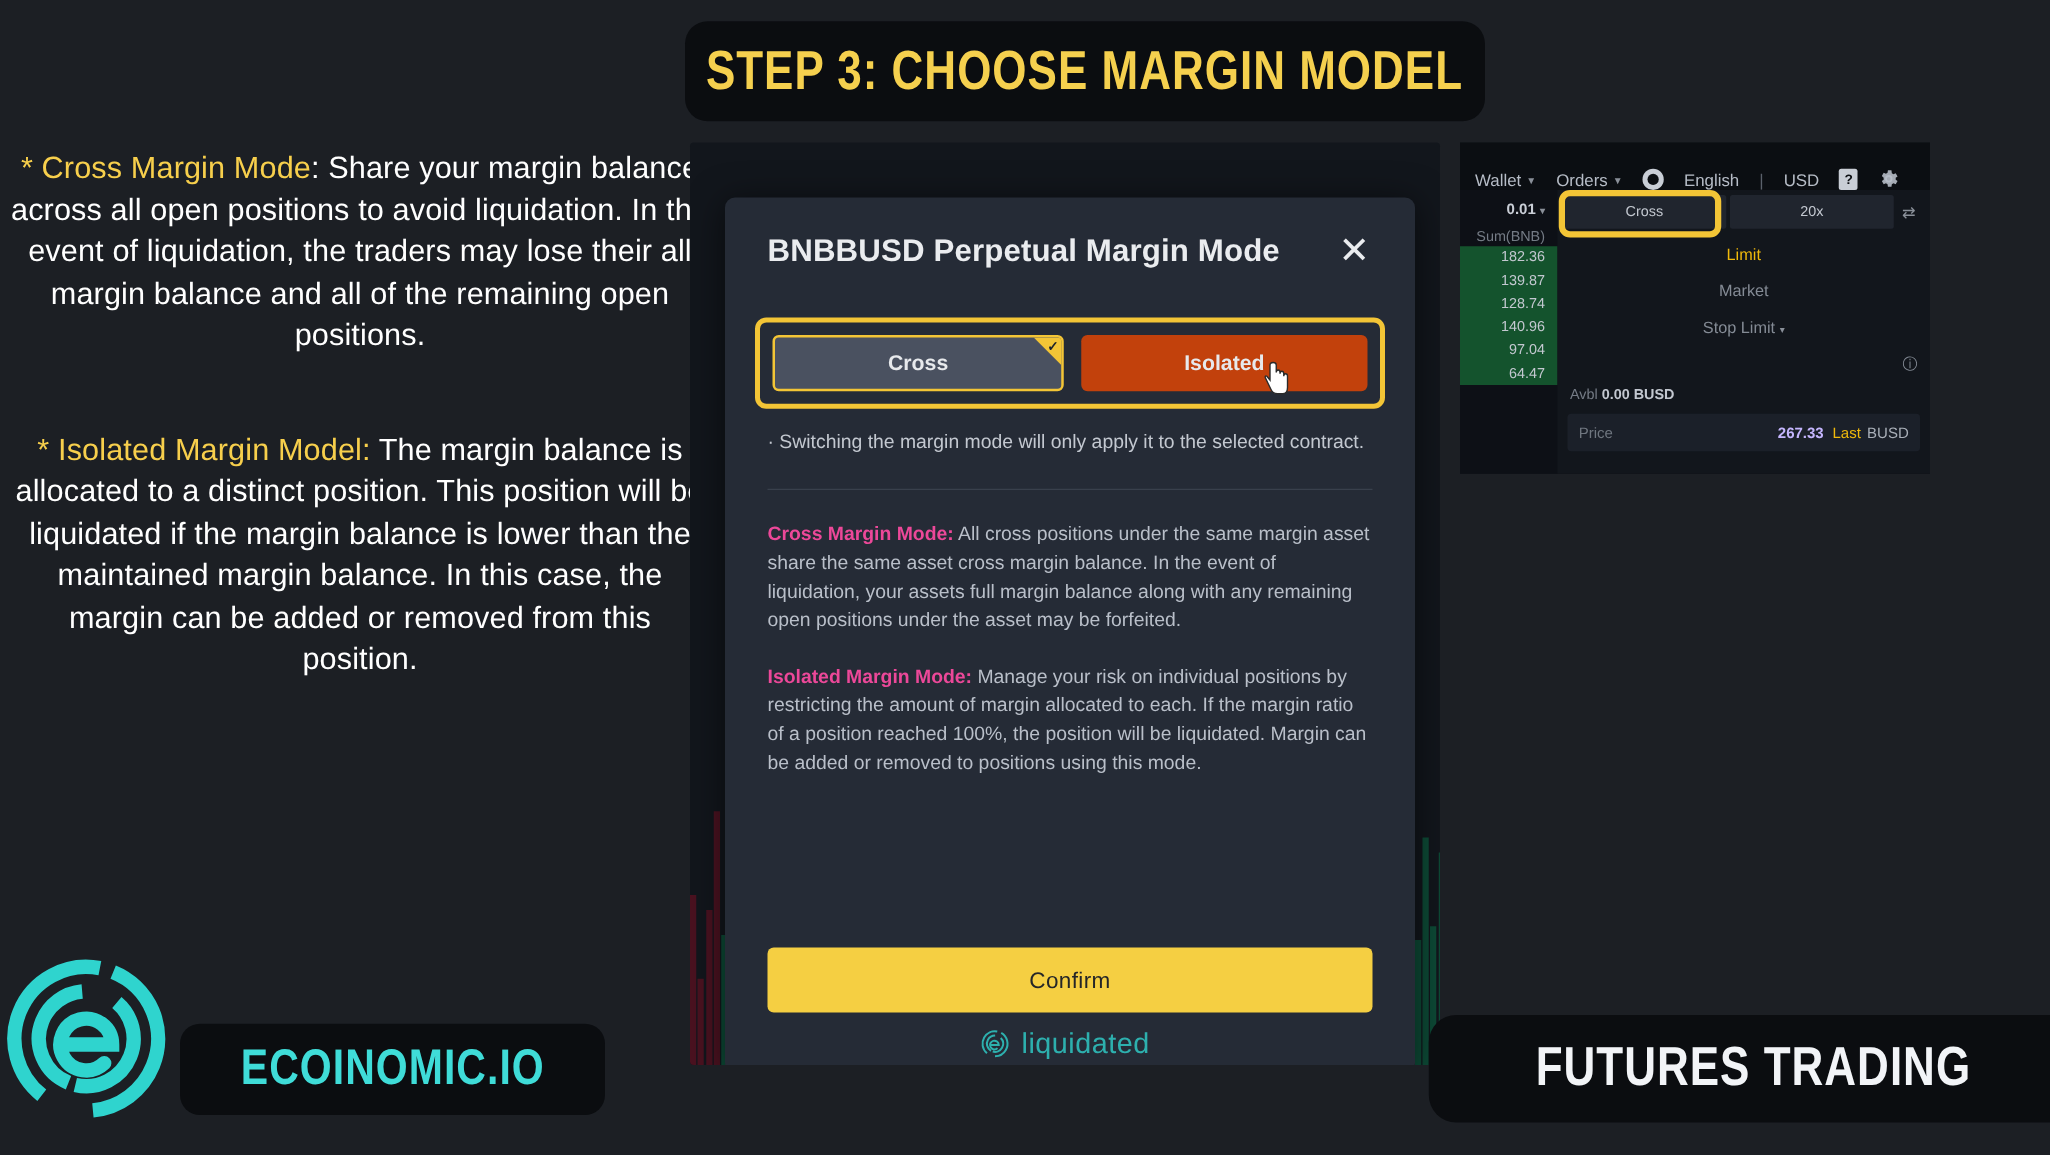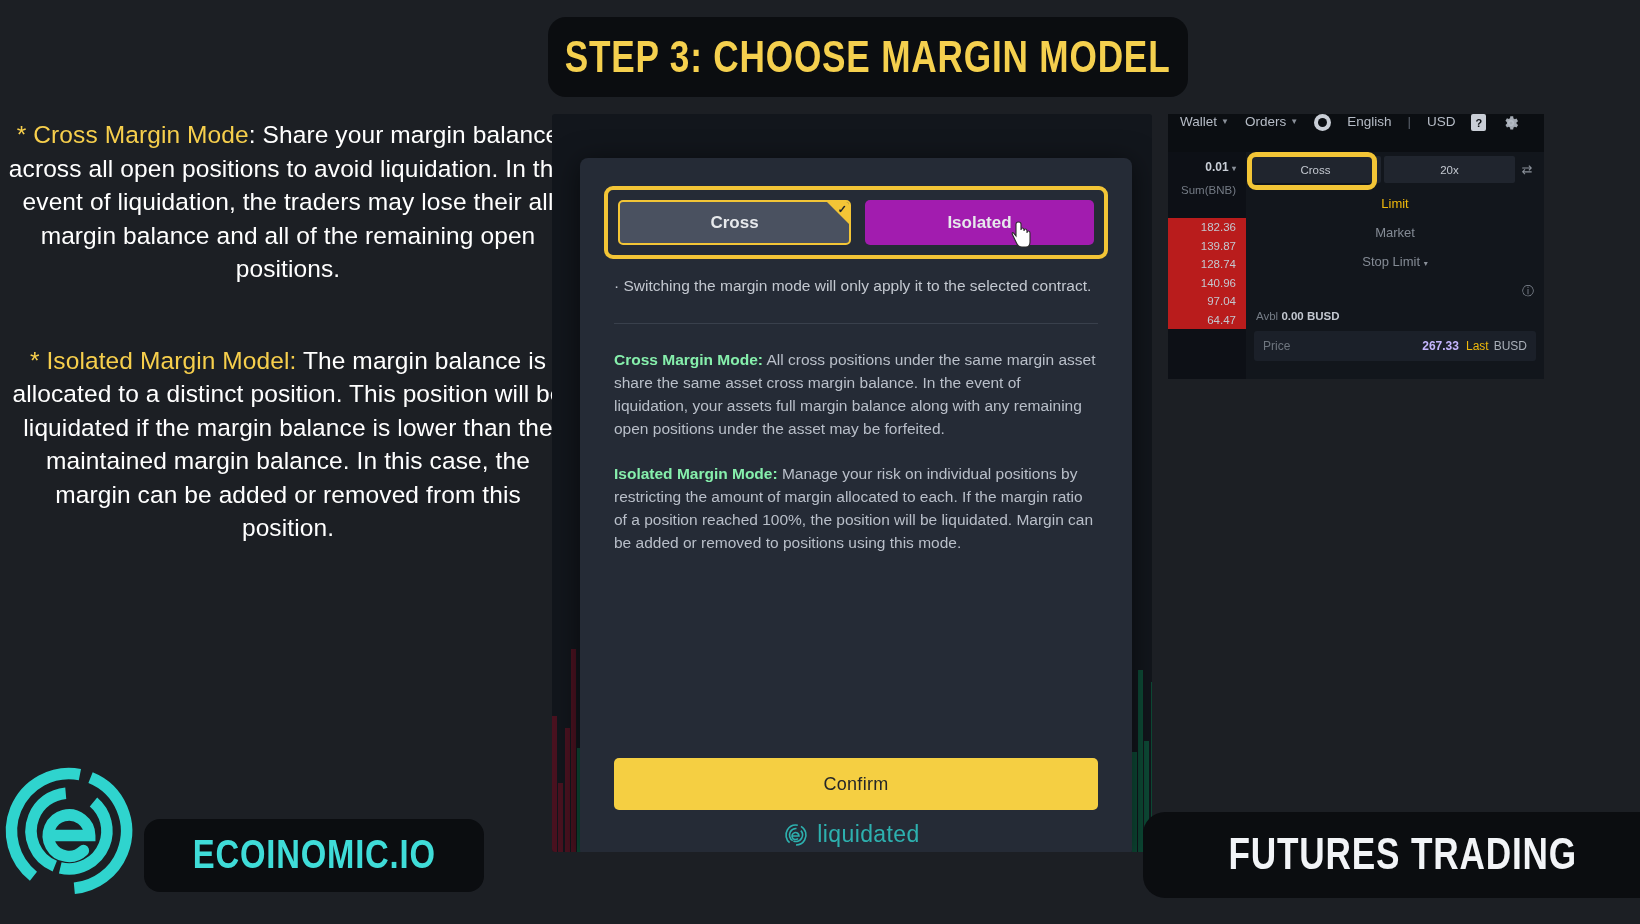--- a/index.html
+++ b/index.html
@@ -100,36 +100,36 @@
   .tog-cross .corner {
     position: absolute; right: 0; top: 0;
     width: 0; height: 0;
     border-top: 22px solid #f3c536;
     border-left: 22px solid transparent;
   }
   .tog-cross .tick {
     position: absolute; right: 2px; top: 1px;
     color: #1d222b; font-size: 11px; font-weight: 700;
   }
-  .tog-iso { background: #a21caf; }
+  .tog-iso { background: #c2410c; }
   .cursor-hand {
     position: absolute; left: 146px; top: 20px;
     width: 22px; height: 30px; pointer-events: none;
   }
 
   .note {
     color: #c3c8d0; font-size: 15.5px; line-height: 22px;
     margin-top: 16px;
   }
   .divider { height: 1px; background: #39404c; margin: 26px 0 24px 0; }
   .body-p {
     color: #b9bfc9; font-size: 15.5px; line-height: 23px;
     margin-bottom: 22px;
   }
-  .body-p b { color: #86efac; font-weight: 700; }
+  .body-p b { color: #ec4899; font-weight: 700; }
 
   .confirm-btn {
     position: absolute; left: 34px; right: 34px; bottom: 48px;
     height: 52px; background: #f5cf42;
     border-radius: 5px; border: none;
     color: #242628; font-size: 18px; letter-spacing: .3px;
     display: flex; align-items: center; justify-content: center;
     cursor: pointer;
   }
 
@@ -144,21 +144,21 @@
 
   
   .right-shot {
     position: absolute; left: 1168px; top: 114px;
     width: 376px; height: 265px;
     background: #0f1217;
     overflow: hidden;
   }
   .top-nav {
     height: 38px; background: #0b0e12;
-    display: flex; align-items: flex-start; gap: 16px;
+    display: flex; align-items: flex-end; gap: 16px;
     padding-left: 12px;
     font-size: 13.5px; color: #b6bcc6;
   }
   .nav-item { display: flex; align-items: center; gap: 4px; cursor: pointer; }
   .caret { font-size: 8px; color: #8a9099; }
   .av-circle {
     width: 17px; height: 17px; border-radius: 50%;
     background: #c9ced6; position: relative;
   }
   .av-circle::after {
@@ -180,21 +180,21 @@
   .panes { display: flex; height: 227px; }
   .book-pane { width: 78px; background: #0d1016; padding-top: 8px; }
   .book-sel {
     text-align: right; padding-right: 10px; color: #c9ced6;
     font-size: 12px; font-weight: 700; cursor: pointer;
   }
   .book-hdr {
     text-align: right; padding-right: 10px; color: #747b85;
     font-size: 11.5px; margin-top: 10px;
   }
-  .book-rows { margin-top: 22px; background: #b91c1c; }
+  .book-rows { margin-top: 1px; background: #14532d; }
   .book-row {
     text-align: right; padding-right: 10px; color: #c3c8d0;
     font-size: 11.5px; line-height: 18.5px;
   }
 
   .order-pane { flex: 1; background: #12161c; position: relative; }
   .mode-row {
     display: flex; gap: 3px; padding: 4px 8px 4px 4px;
     position: relative;
   }
@@ -374,20 +374,24 @@
         <div class="candle c-up" style="left: 560.7px; height: 192.196px;"></div>
         <div class="candle c-dn" style="left: 567px; height: 33.8445px;"></div>
         <div class="candle c-up" style="left: 573.3px; height: 134.536px;"></div>
         <div class="candle c-up" style="left: 579.6px; height: 100.197px;"></div>
         <div class="candle c-up" style="left: 585.9px; height: 182.308px;"></div>
         <div class="candle c-up" style="left: 592.2px; height: 111.241px;"></div>
         <div class="candle c-up" style="left: 598.5px; height: 169.587px;"></div>
       </div>
 
     <div class="modal">
+      <div class="modal-head">
+        <div class="modal-title">BNBBUSD Perpetual Margin Mode</div>
+        <div class="close-x">✕</div>
+      </div>
 
       <div class="toggle-wrap">
         <div class="tog tog-cross">
           <span>Cross</span>
           <span class="corner"></span>
           <span class="tick">✓</span>
         </div>
         <div class="tog tog-iso">
           <span>Isolated</span>
           <svg class="cursor-hand" viewBox="0 0 22 30">

